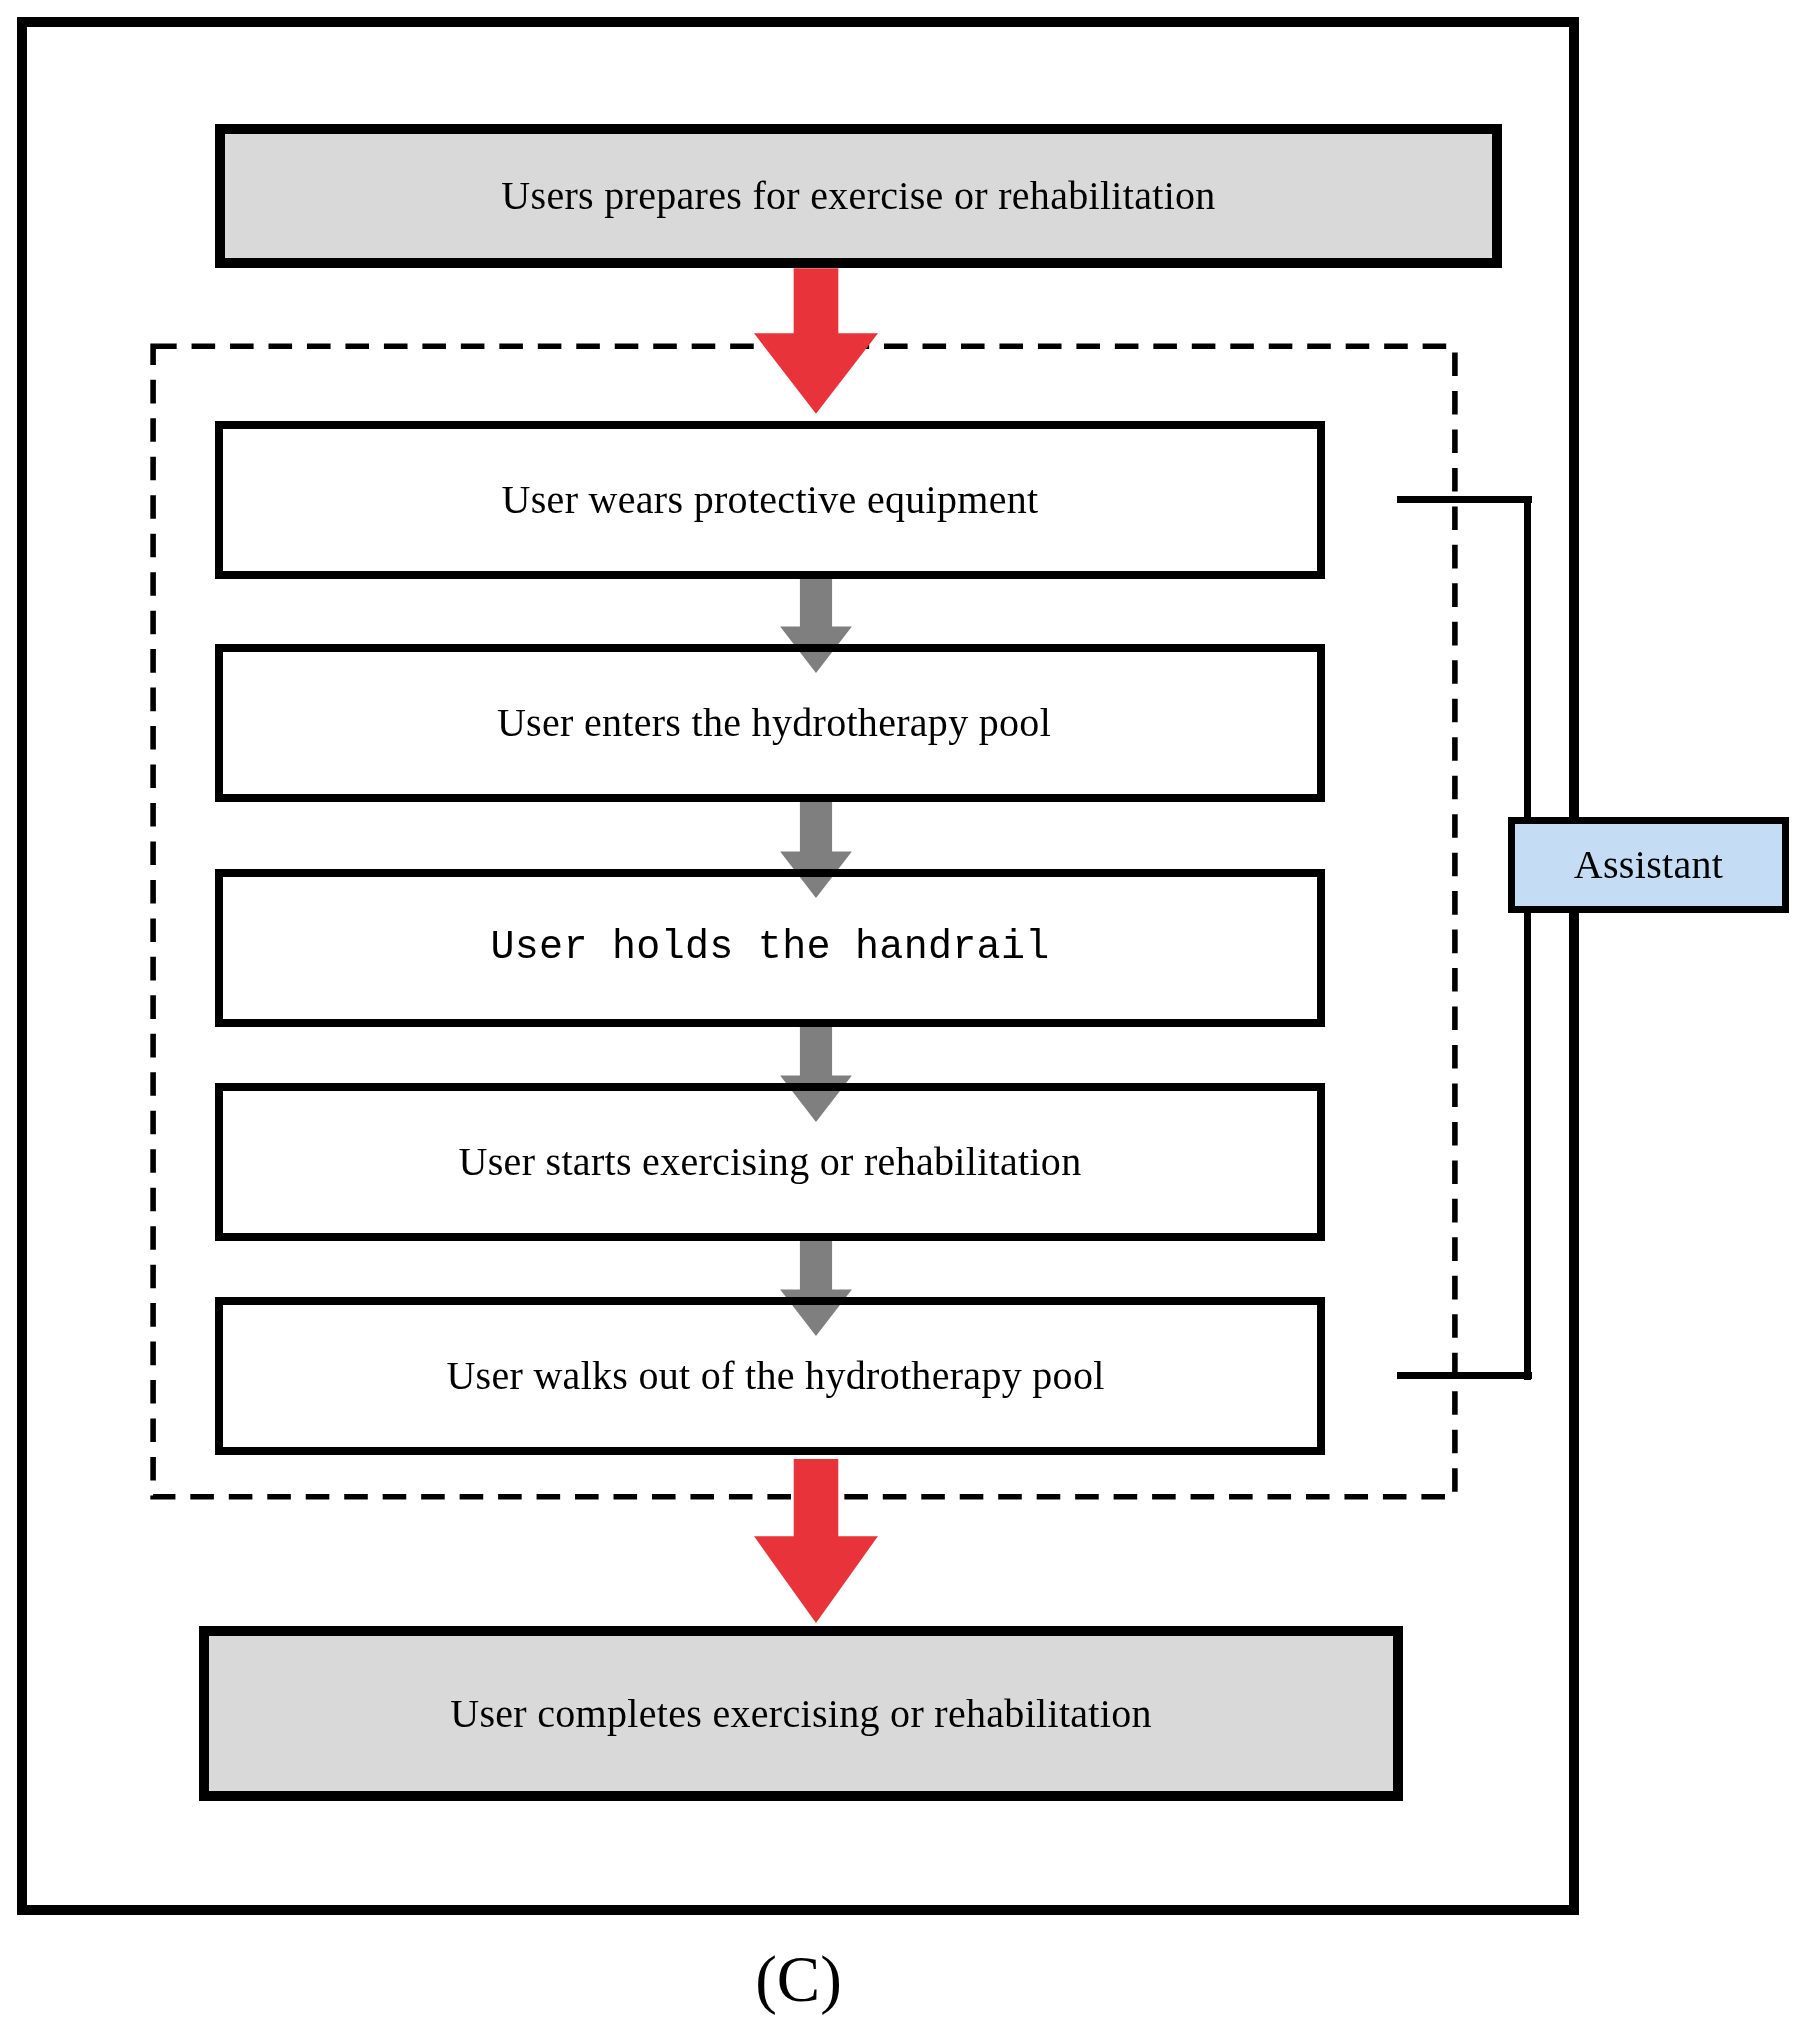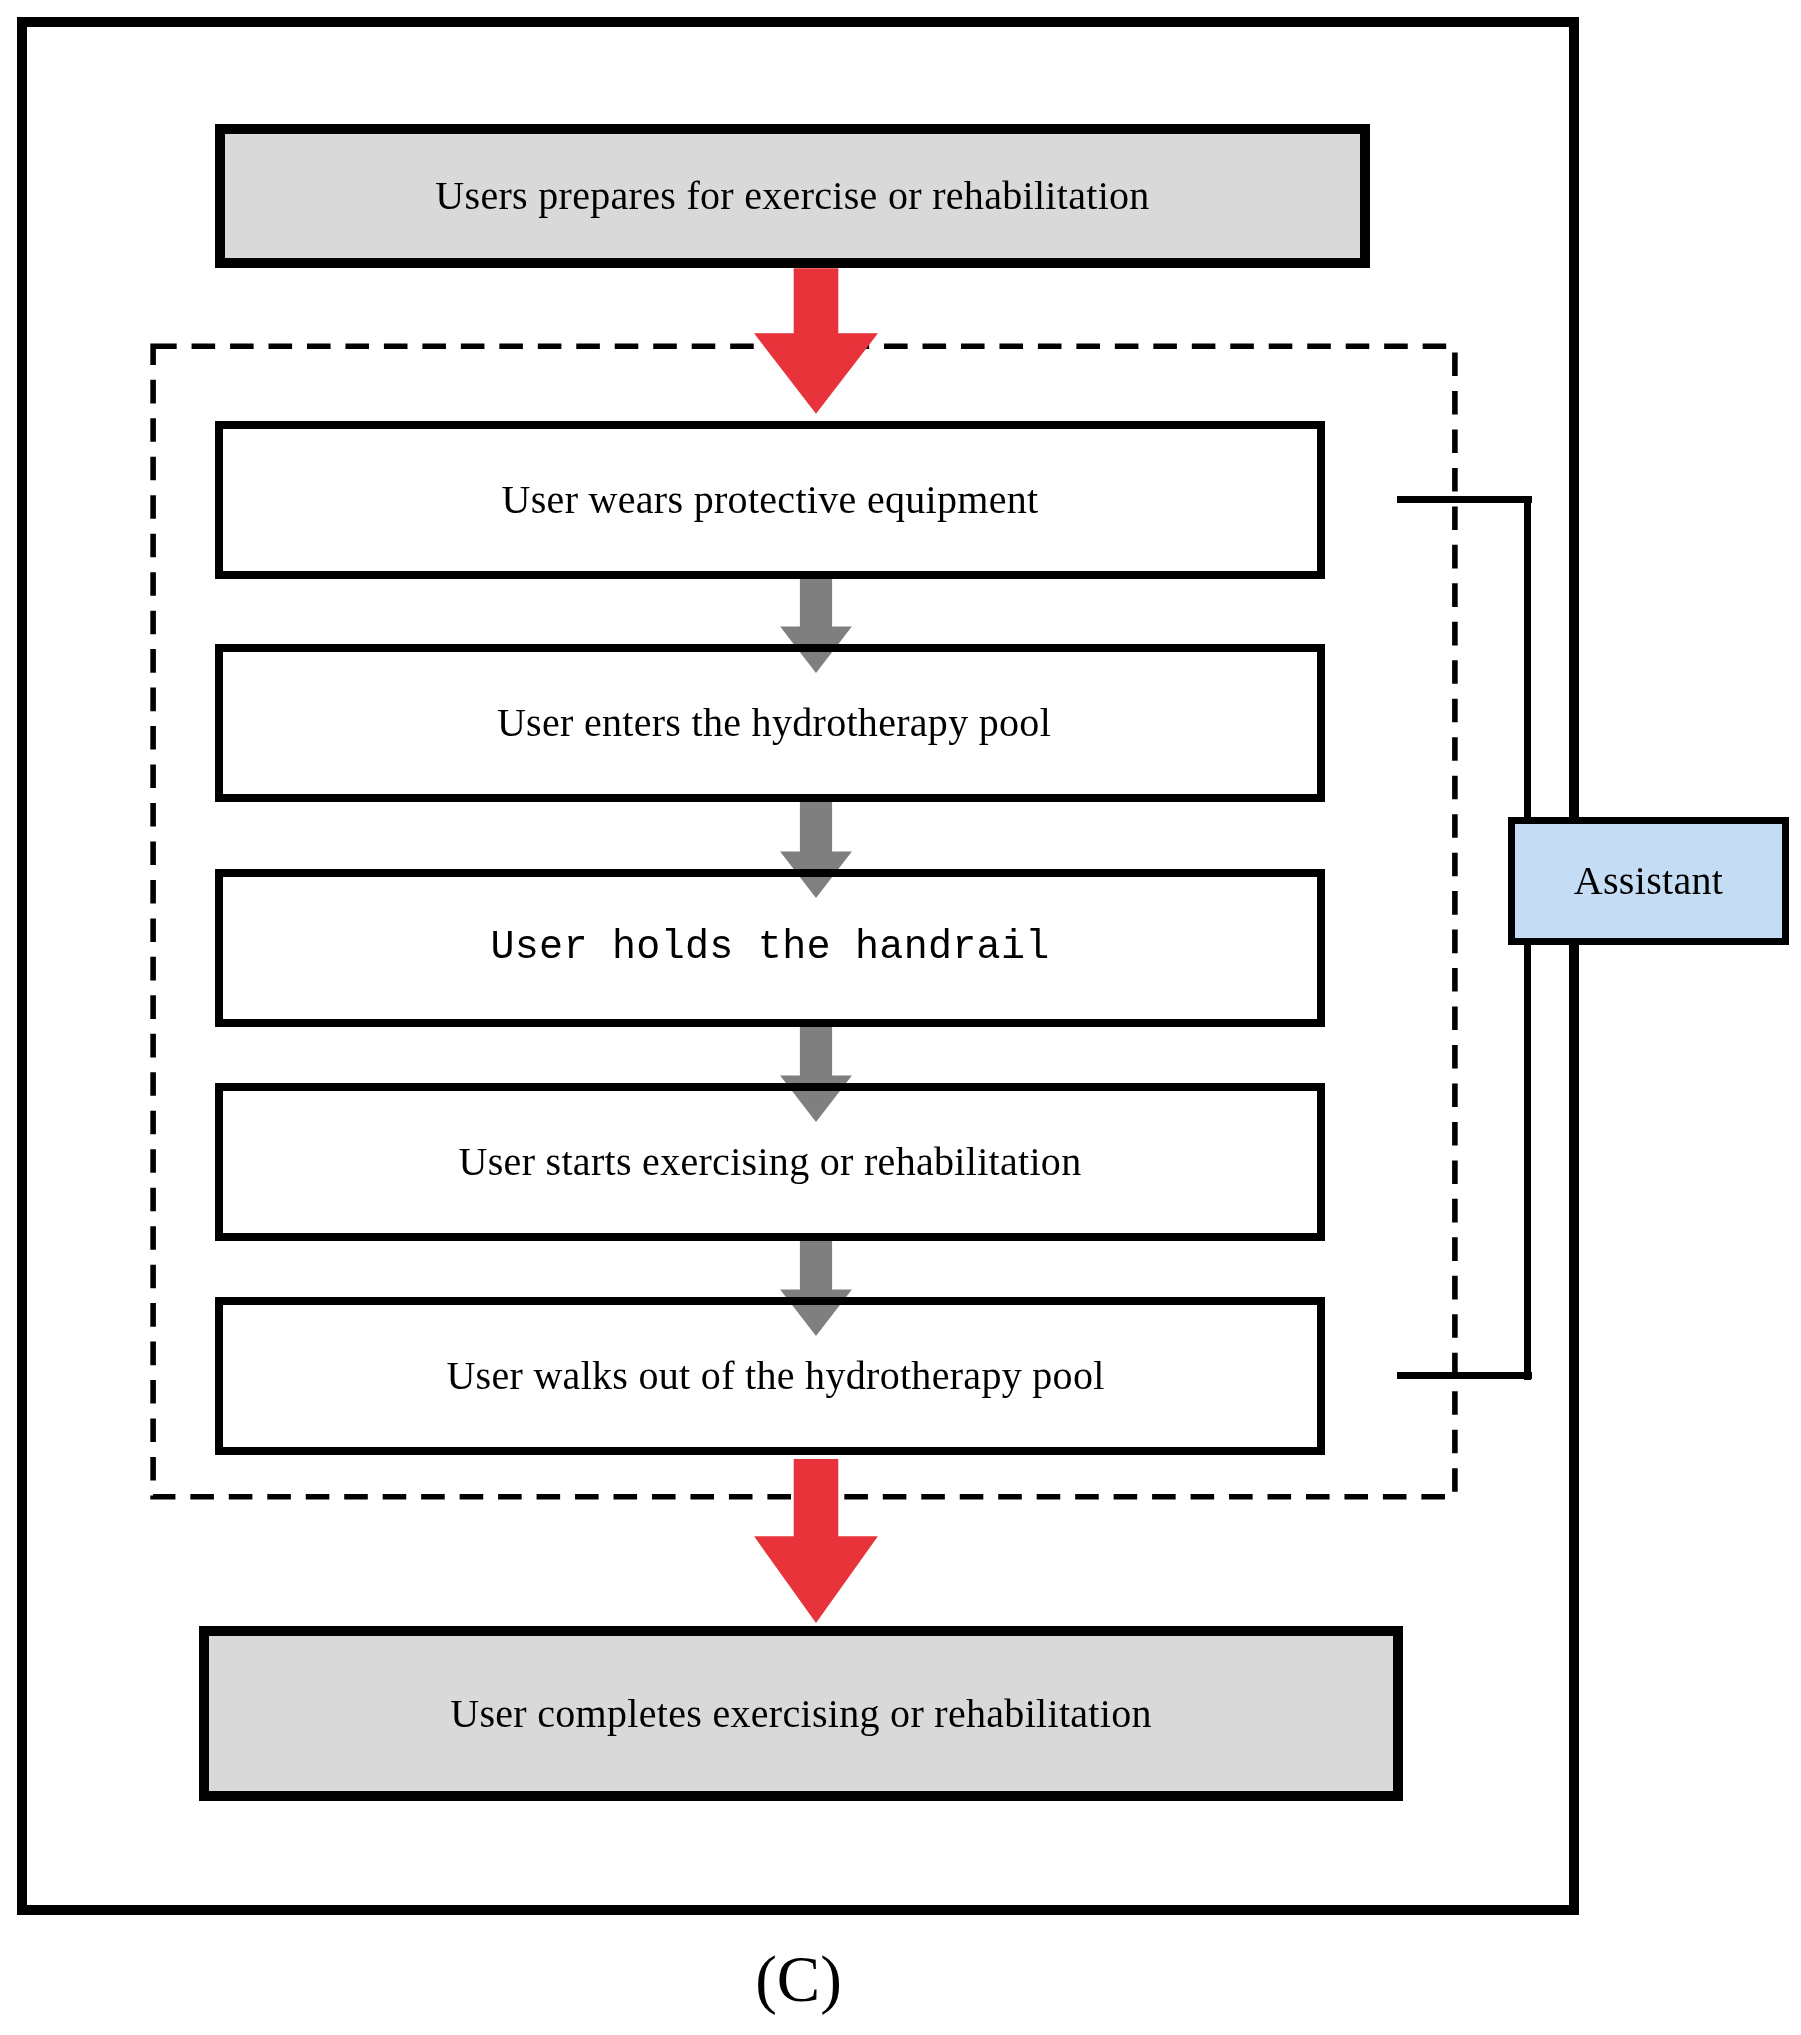--- a/index.html
+++ b/index.html
@@ -3,31 +3,31 @@
 <meta charset="utf-8">
 <style>
   html,body{margin:0;padding:0;background:#fff;}
   .canvas{position:relative;width:1801px;height:2035px;background:#ffffff;overflow:hidden;
           font-family:"Liberation Serif","DejaVu Serif",serif;color:#000;}
   .abs{position:absolute;box-sizing:border-box;}
   .outer-frame{left:17.4px;top:17.4px;width:1562px;height:1898px;border:10px solid #000;z-index:0;background:transparent;}
   .node{display:flex;align-items:center;justify-content:center;text-align:center;
         font-size:40px;line-height:1.15;letter-spacing:0.3px;}
   .terminal{border:10px solid #000;z-index:3;}
-  .start-node{left:215px;top:124px;width:1155px;height:144px;}
+  .start-node{left:215px;top:124px;width:1287px;height:144px;}
   .end-node{left:199px;top:1626px;width:1204px;height:175px;}
   .step{left:215px;width:1110px;height:158px;border:8px solid #000;background:transparent;z-index:3;}
   .step1{top:421px;}  .step2{top:644px;padding-left:8px;} .step3{top:869px;font-family:Liberation Mono, monospace;} .step4{top:1083px;} .step5{top:1297px;padding-left:11px;}
   .dashed-svg{left:150px;top:343px;z-index:1;}
   .arrow{z-index:2;}
   .conn{background:#000;z-index:2;}
   .conn-top{left:1397px;top:496px;width:135px;height:7.4px;}
   .conn-vert{left:1524px;top:496px;width:7.4px;height:884px;}
   .conn-bottom{left:1397px;top:1372px;width:135px;height:7.4px;}
-  .assistant{left:1508px;top:817px;width:281px;height:128px;border:7.4px solid #000;
+  .assistant{left:1508px;top:817px;width:281px;height:96px;border:7.4px solid #000;
              z-index:5;font-size:40px;}
   .caption{left:0;top:1942px;width:1597px;text-align:center;font-size:65px;z-index:1;}
 </style>
 </head>
 <body>
 
 <div class="canvas">
 
   <div class="abs outer-frame"></div>
 

